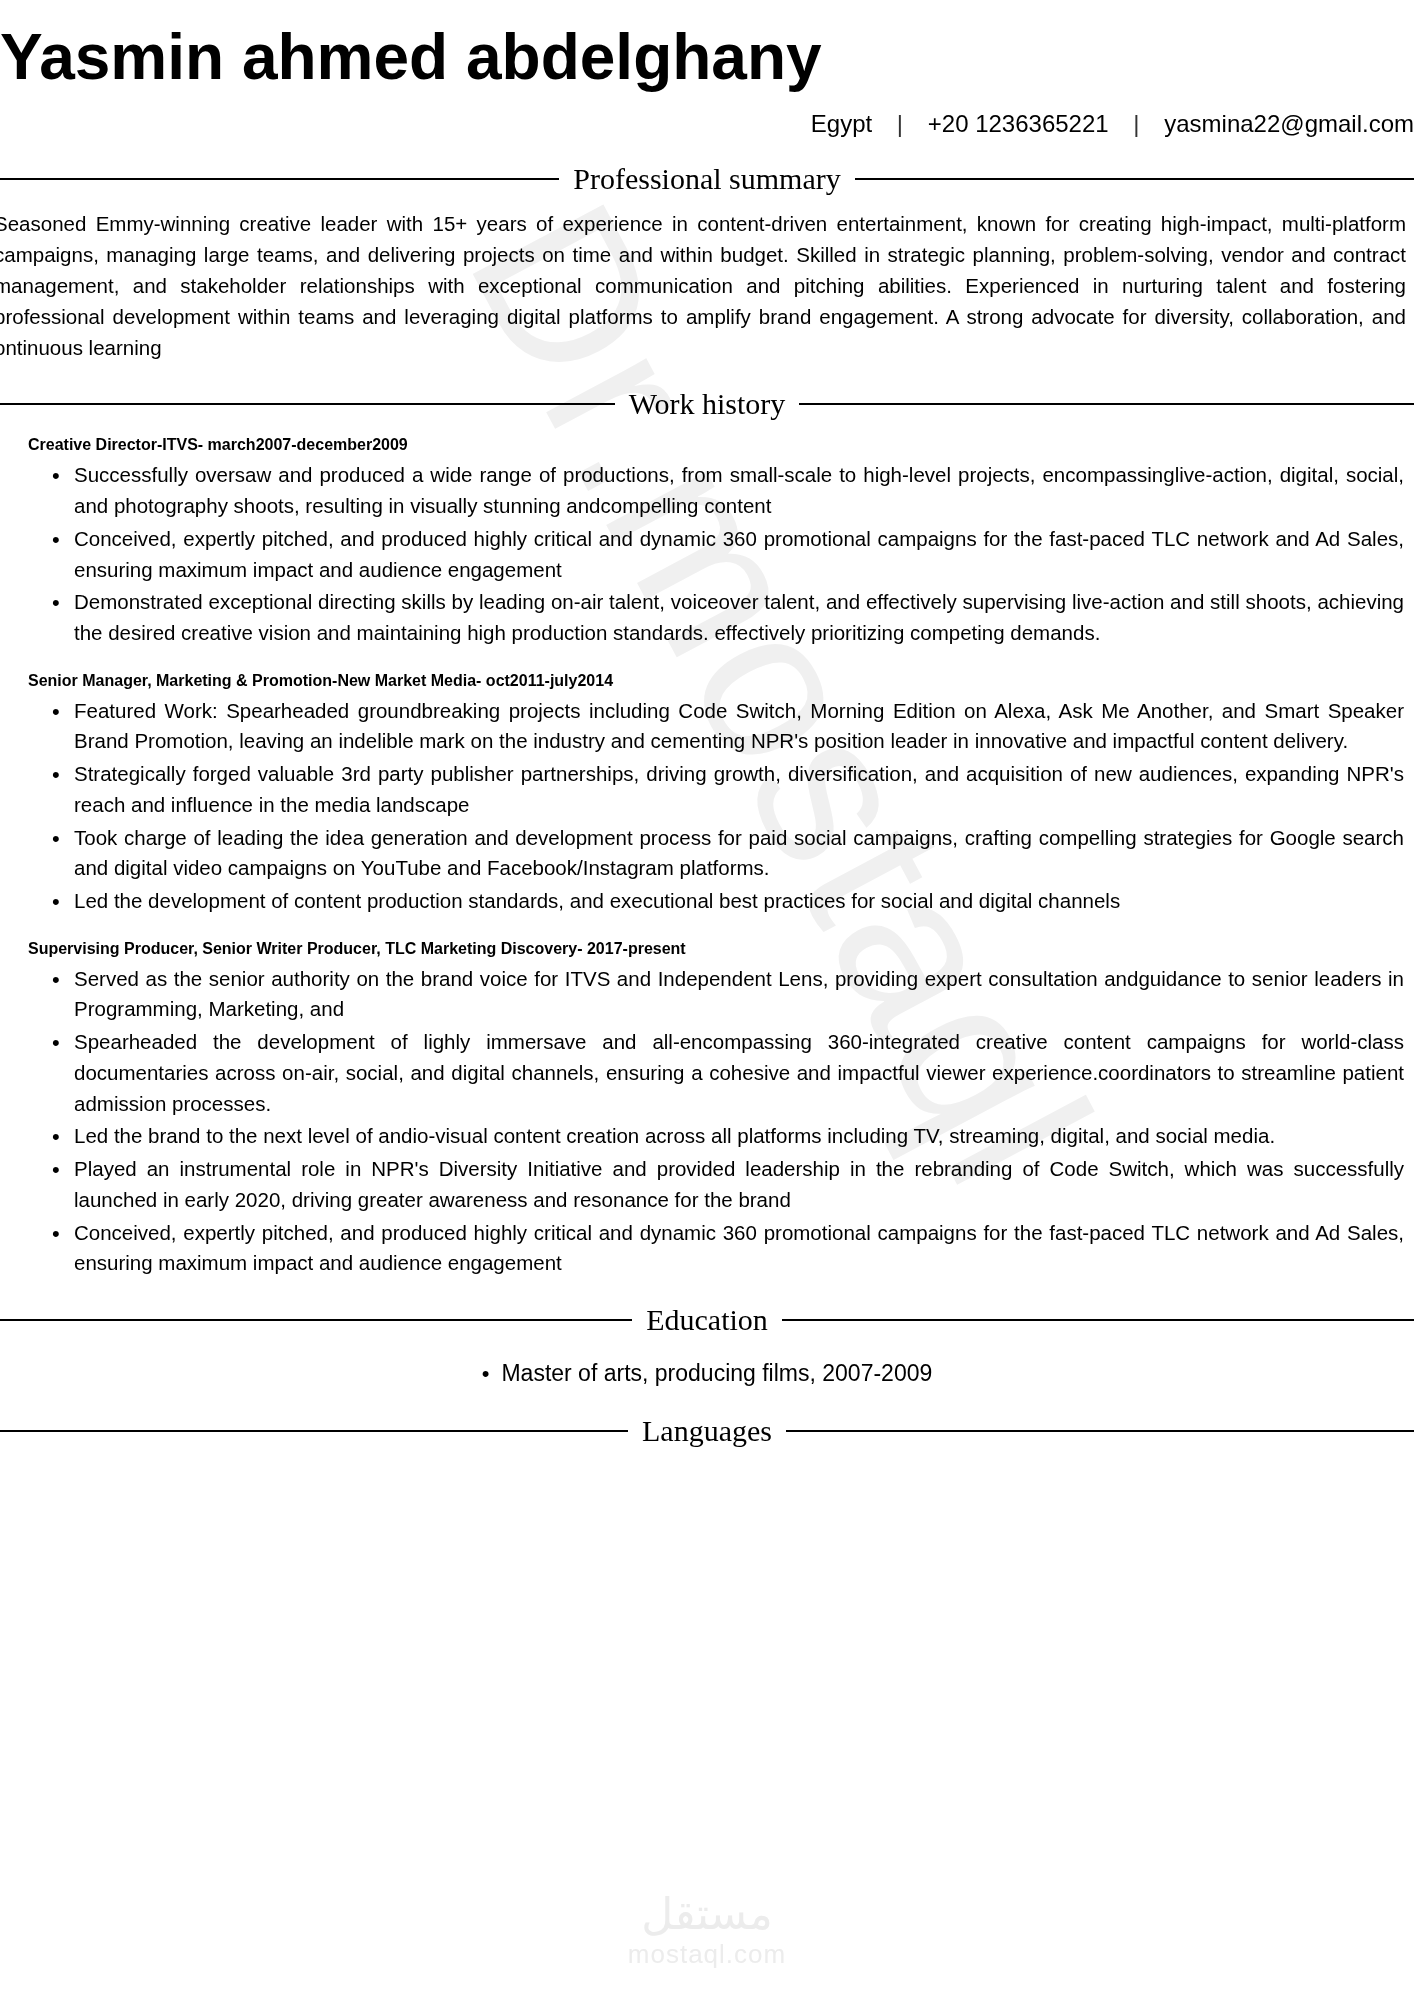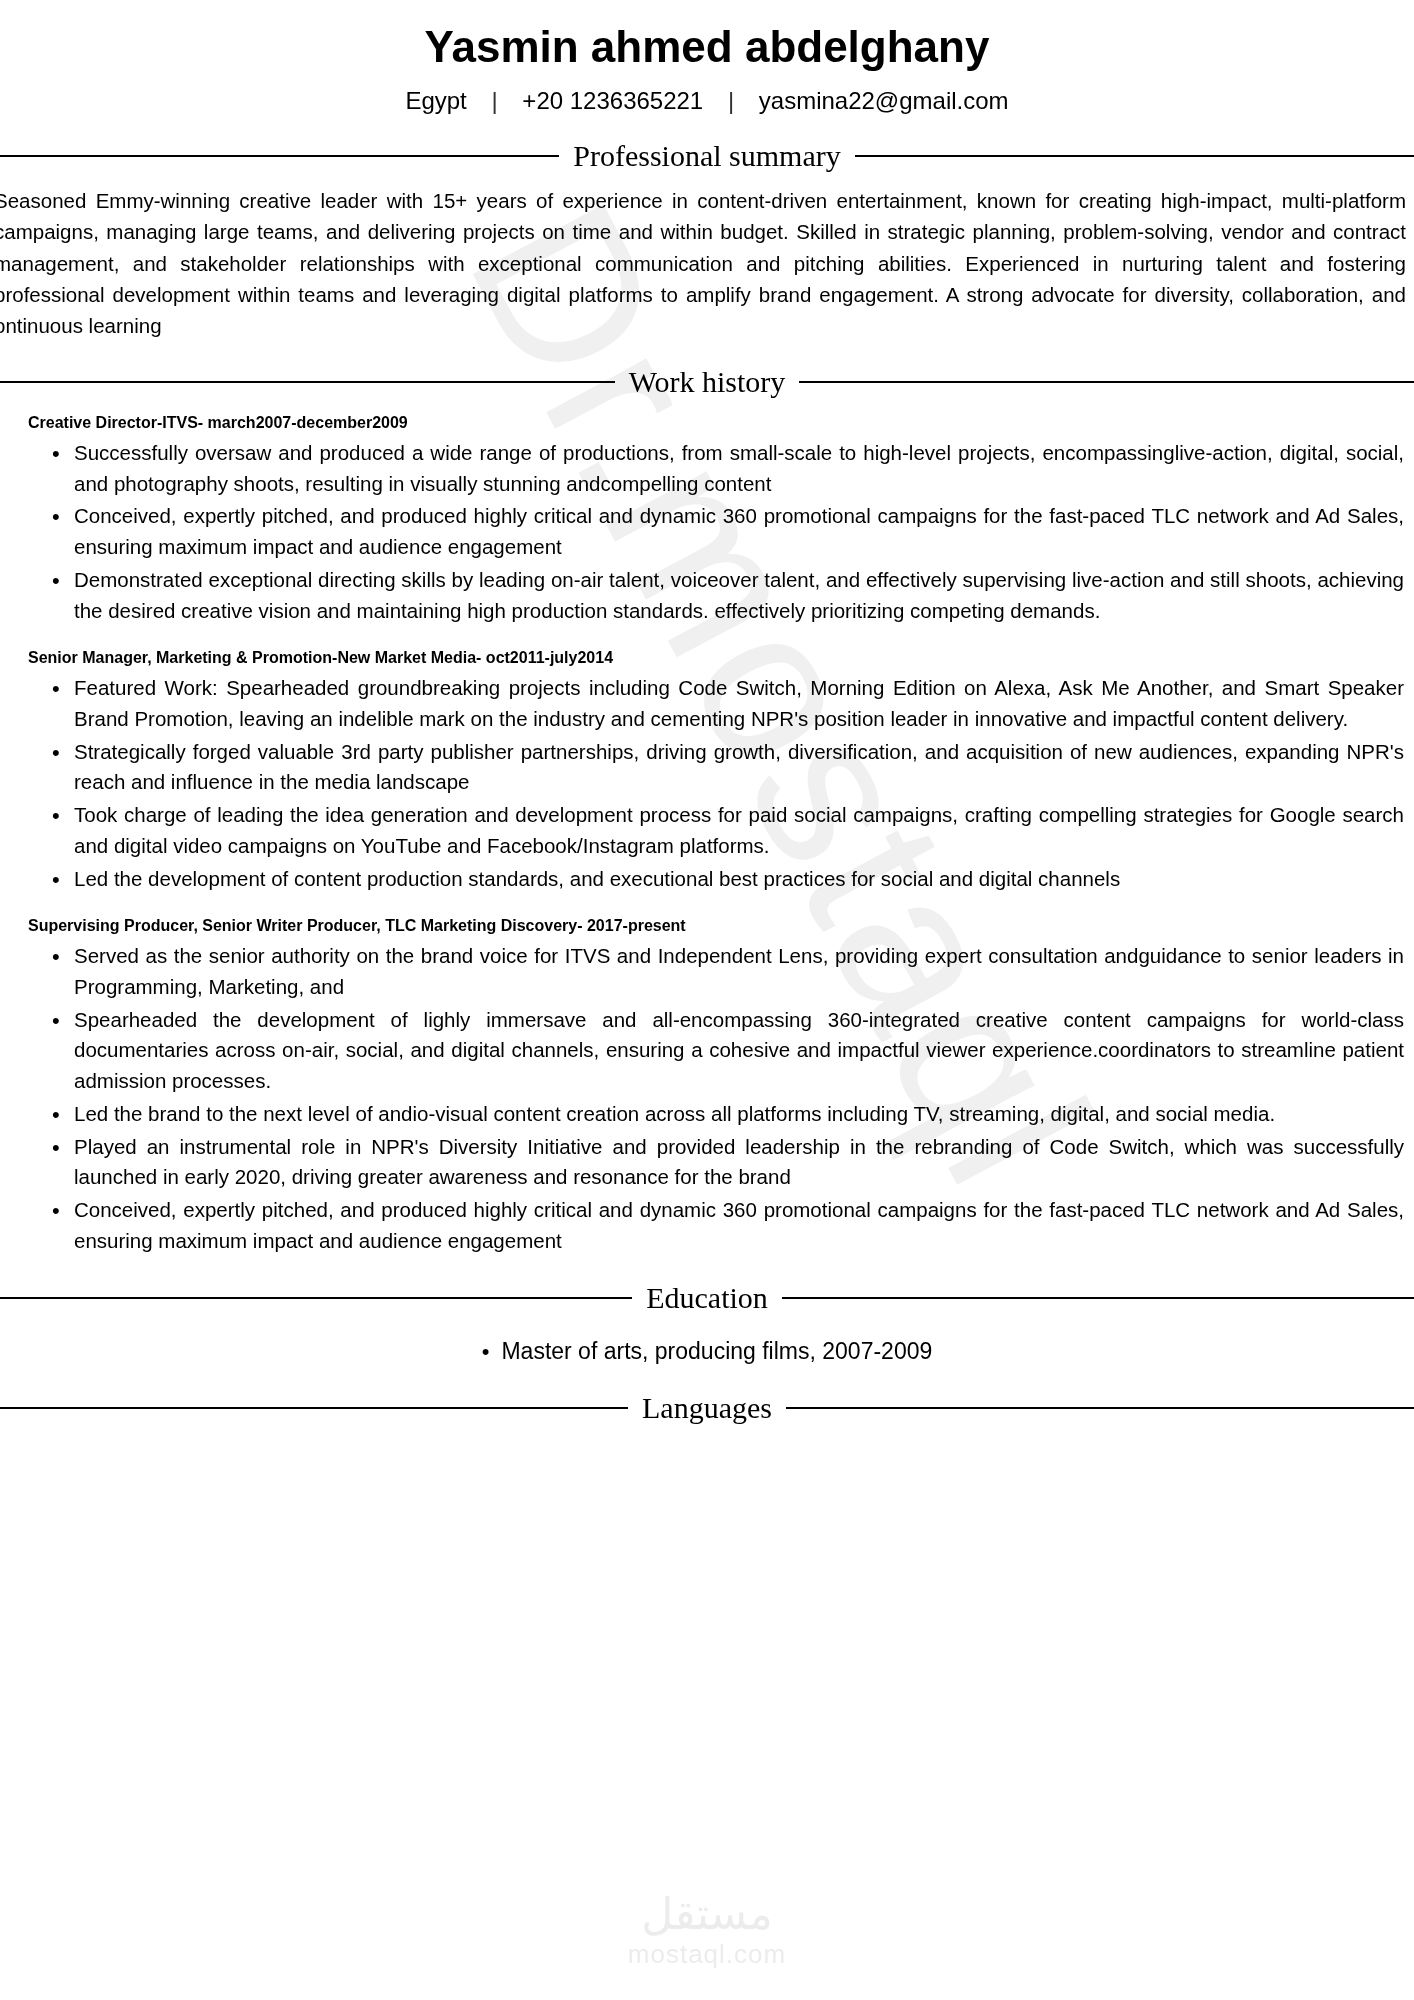--- a/index.html
+++ b/index.html
@@ -64,30 +64,30 @@
   }
 
   .content {
     position: relative;
     z-index: 2;
     padding: 0;
   }
 
   
   .hdr-name {
-    text-align: center;
-    font-size: 44px;
+    text-align: left;
+    font-size: 64px;
     font-weight: bold;
     letter-spacing: 0px;
     margin: 22px 0 0 0;
     line-height: 1.12;
     font-family: "Liberation Sans", sans-serif;
   }
   .hdr-contact {
-    text-align: center;
+    text-align: right;
     font-size: 24px;
     margin-top: 16px;
     color: #000;
   }
   .hdr-contact .sep {
     display: inline-block;
     padding: 0 18px;
     color: #333;
   }
 

